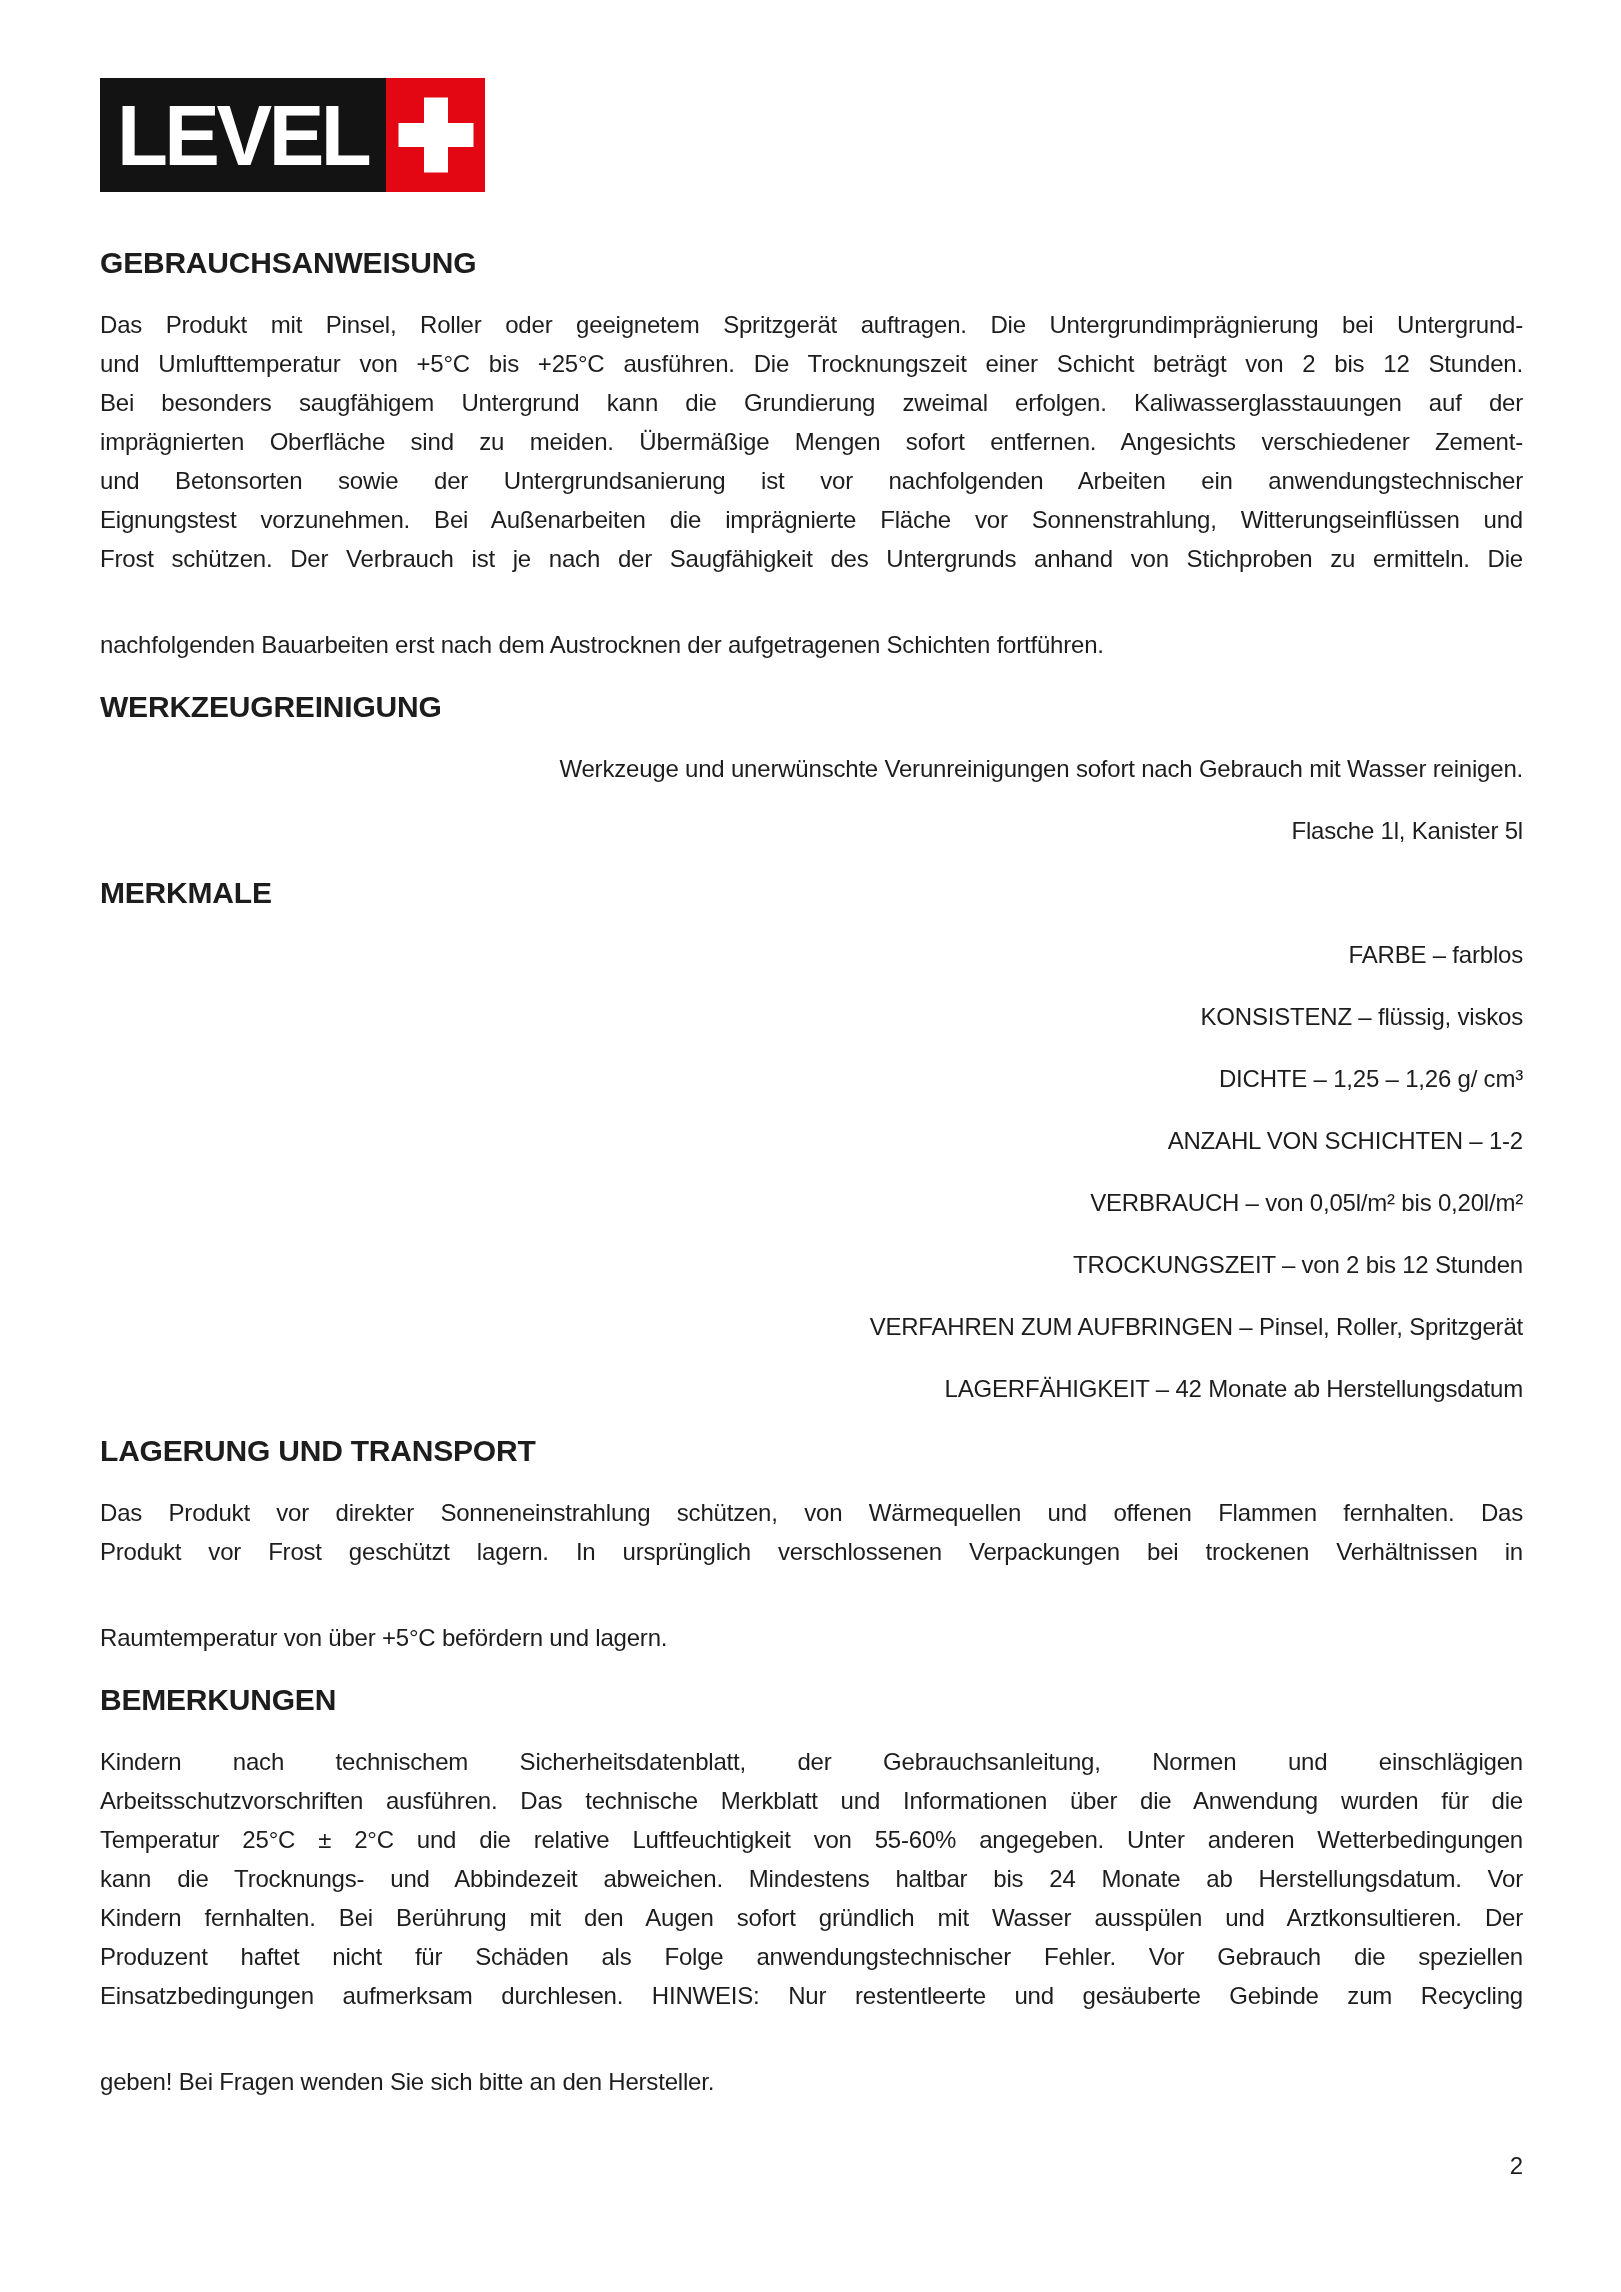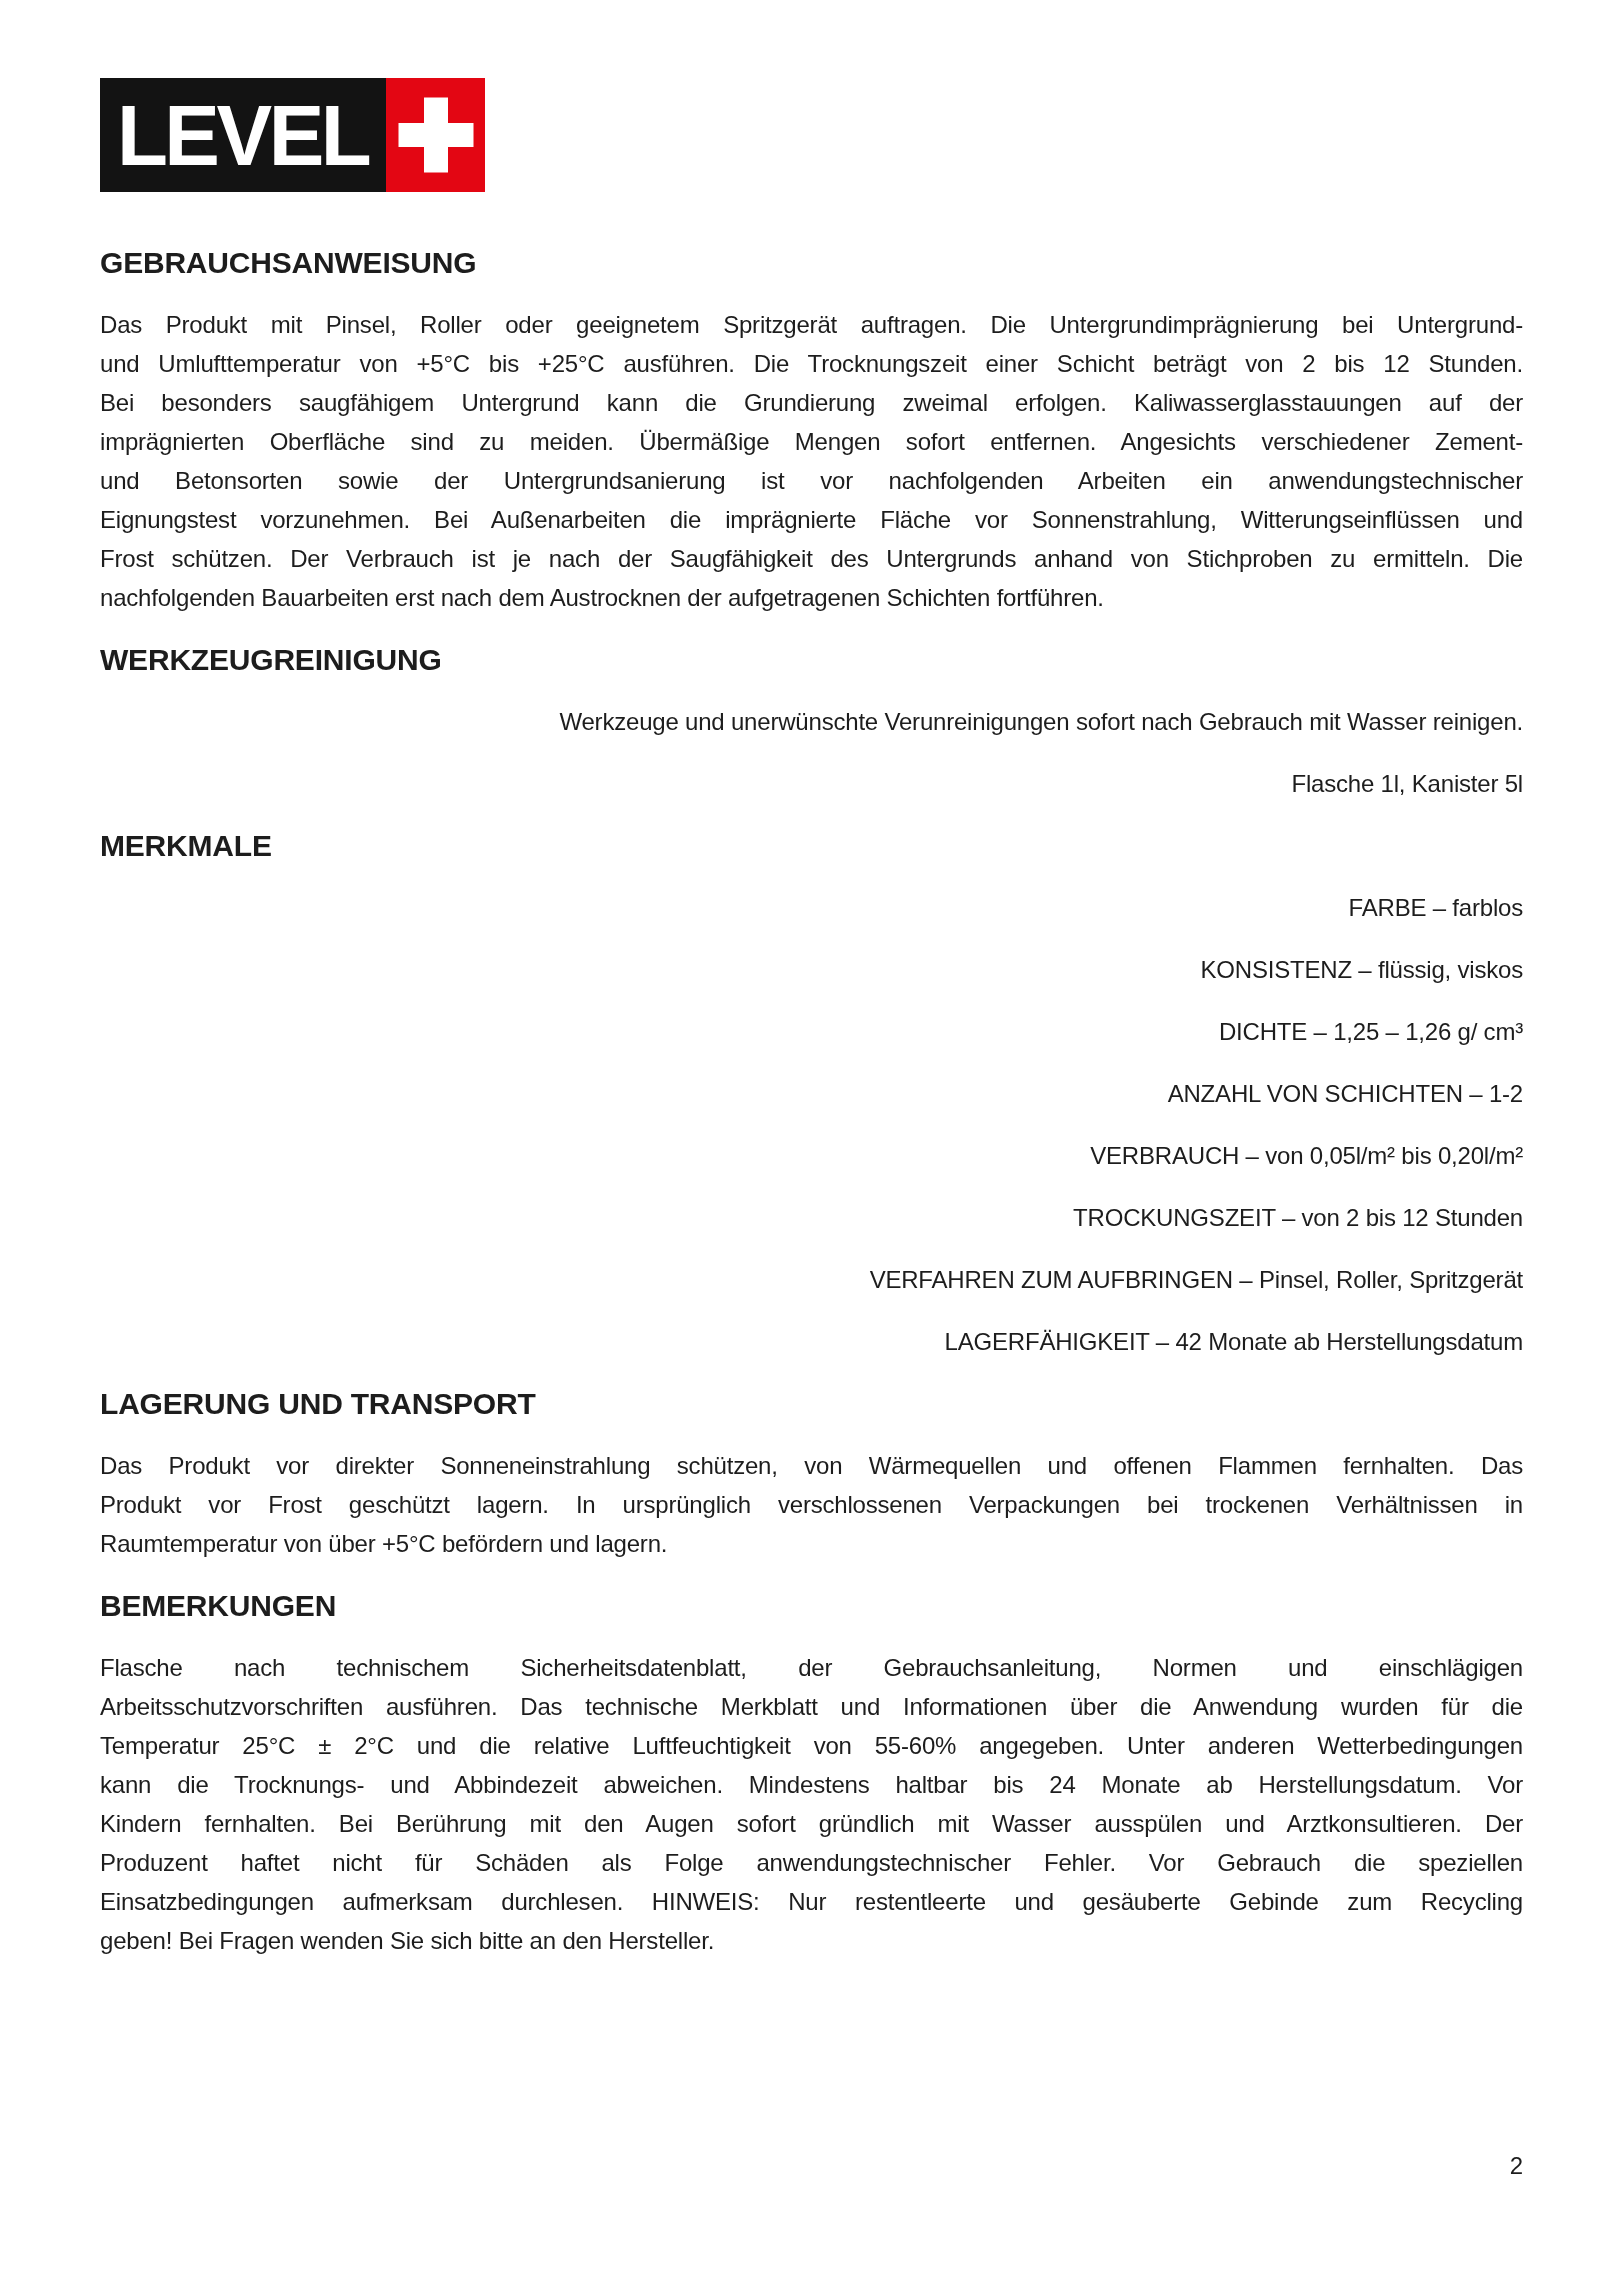--- a/index.html
+++ b/index.html
@@ -84,20 +84,21 @@
   }
   .para .line {
     text-align: right;
   }
   .para.justify .line {
     text-align: justify;
     text-align-last: justify;
   }
   .para.justify .line.last {
     text-align-last: left;
+    margin-top: 47px;
   }
 
   
   .page-number {
     position: absolute;
     top: 2146px;
     right: 99px;
     font-size: 24px;
     line-height: 39px;
   }
@@ -162,21 +163,21 @@
         <div class="line last">LAGERFÄHIGKEIT – 42 Monate ab Herstellungsdatum</div>
       </div>
       <h2 class="heading">LAGERUNG UND TRANSPORT</h2>
       <div class="para justify">
         <div class="line">Das Produkt vor direkter Sonneneinstrahlung schützen, von Wärmequellen und offenen Flammen fernhalten. Das</div>
         <div class="line">Produkt vor Frost geschützt lagern. In ursprünglich verschlossenen Verpackungen bei trockenen Verhältnissen in</div>
         <div class="line last">Raumtemperatur von über +5°C befördern und lagern.</div>
       </div>
       <h2 class="heading">BEMERKUNGEN</h2>
       <div class="para justify">
-        <div class="line">Flasche nach technischem Sicherheitsdatenblatt, der Gebrauchsanleitung, Normen und einschlägigen</div>
+        <div class="line">Kindern nach technischem Sicherheitsdatenblatt, der Gebrauchsanleitung, Normen und einschlägigen</div>
         <div class="line">Arbeitsschutzvorschriften ausführen. Das technische Merkblatt und Informationen über die Anwendung wurden für die</div>
         <div class="line">Temperatur 25°C ± 2°C und die relative Luftfeuchtigkeit von 55-60% angegeben. Unter anderen Wetterbedingungen</div>
         <div class="line">kann die Trocknungs- und Abbindezeit abweichen. Mindestens haltbar bis 24 Monate ab Herstellungsdatum. Vor</div>
         <div class="line">Kindern fernhalten. Bei Berührung mit den Augen sofort gründlich mit Wasser ausspülen und Arztkonsultieren. Der</div>
         <div class="line">Produzent haftet nicht für Schäden als Folge anwendungstechnischer Fehler. Vor Gebrauch die speziellen</div>
         <div class="line">Einsatzbedingungen aufmerksam durchlesen. HINWEIS: Nur restentleerte und gesäuberte Gebinde zum Recycling</div>
         <div class="line last">geben! Bei Fragen wenden Sie sich bitte an den Hersteller.</div>
       </div>
     </main>
 

